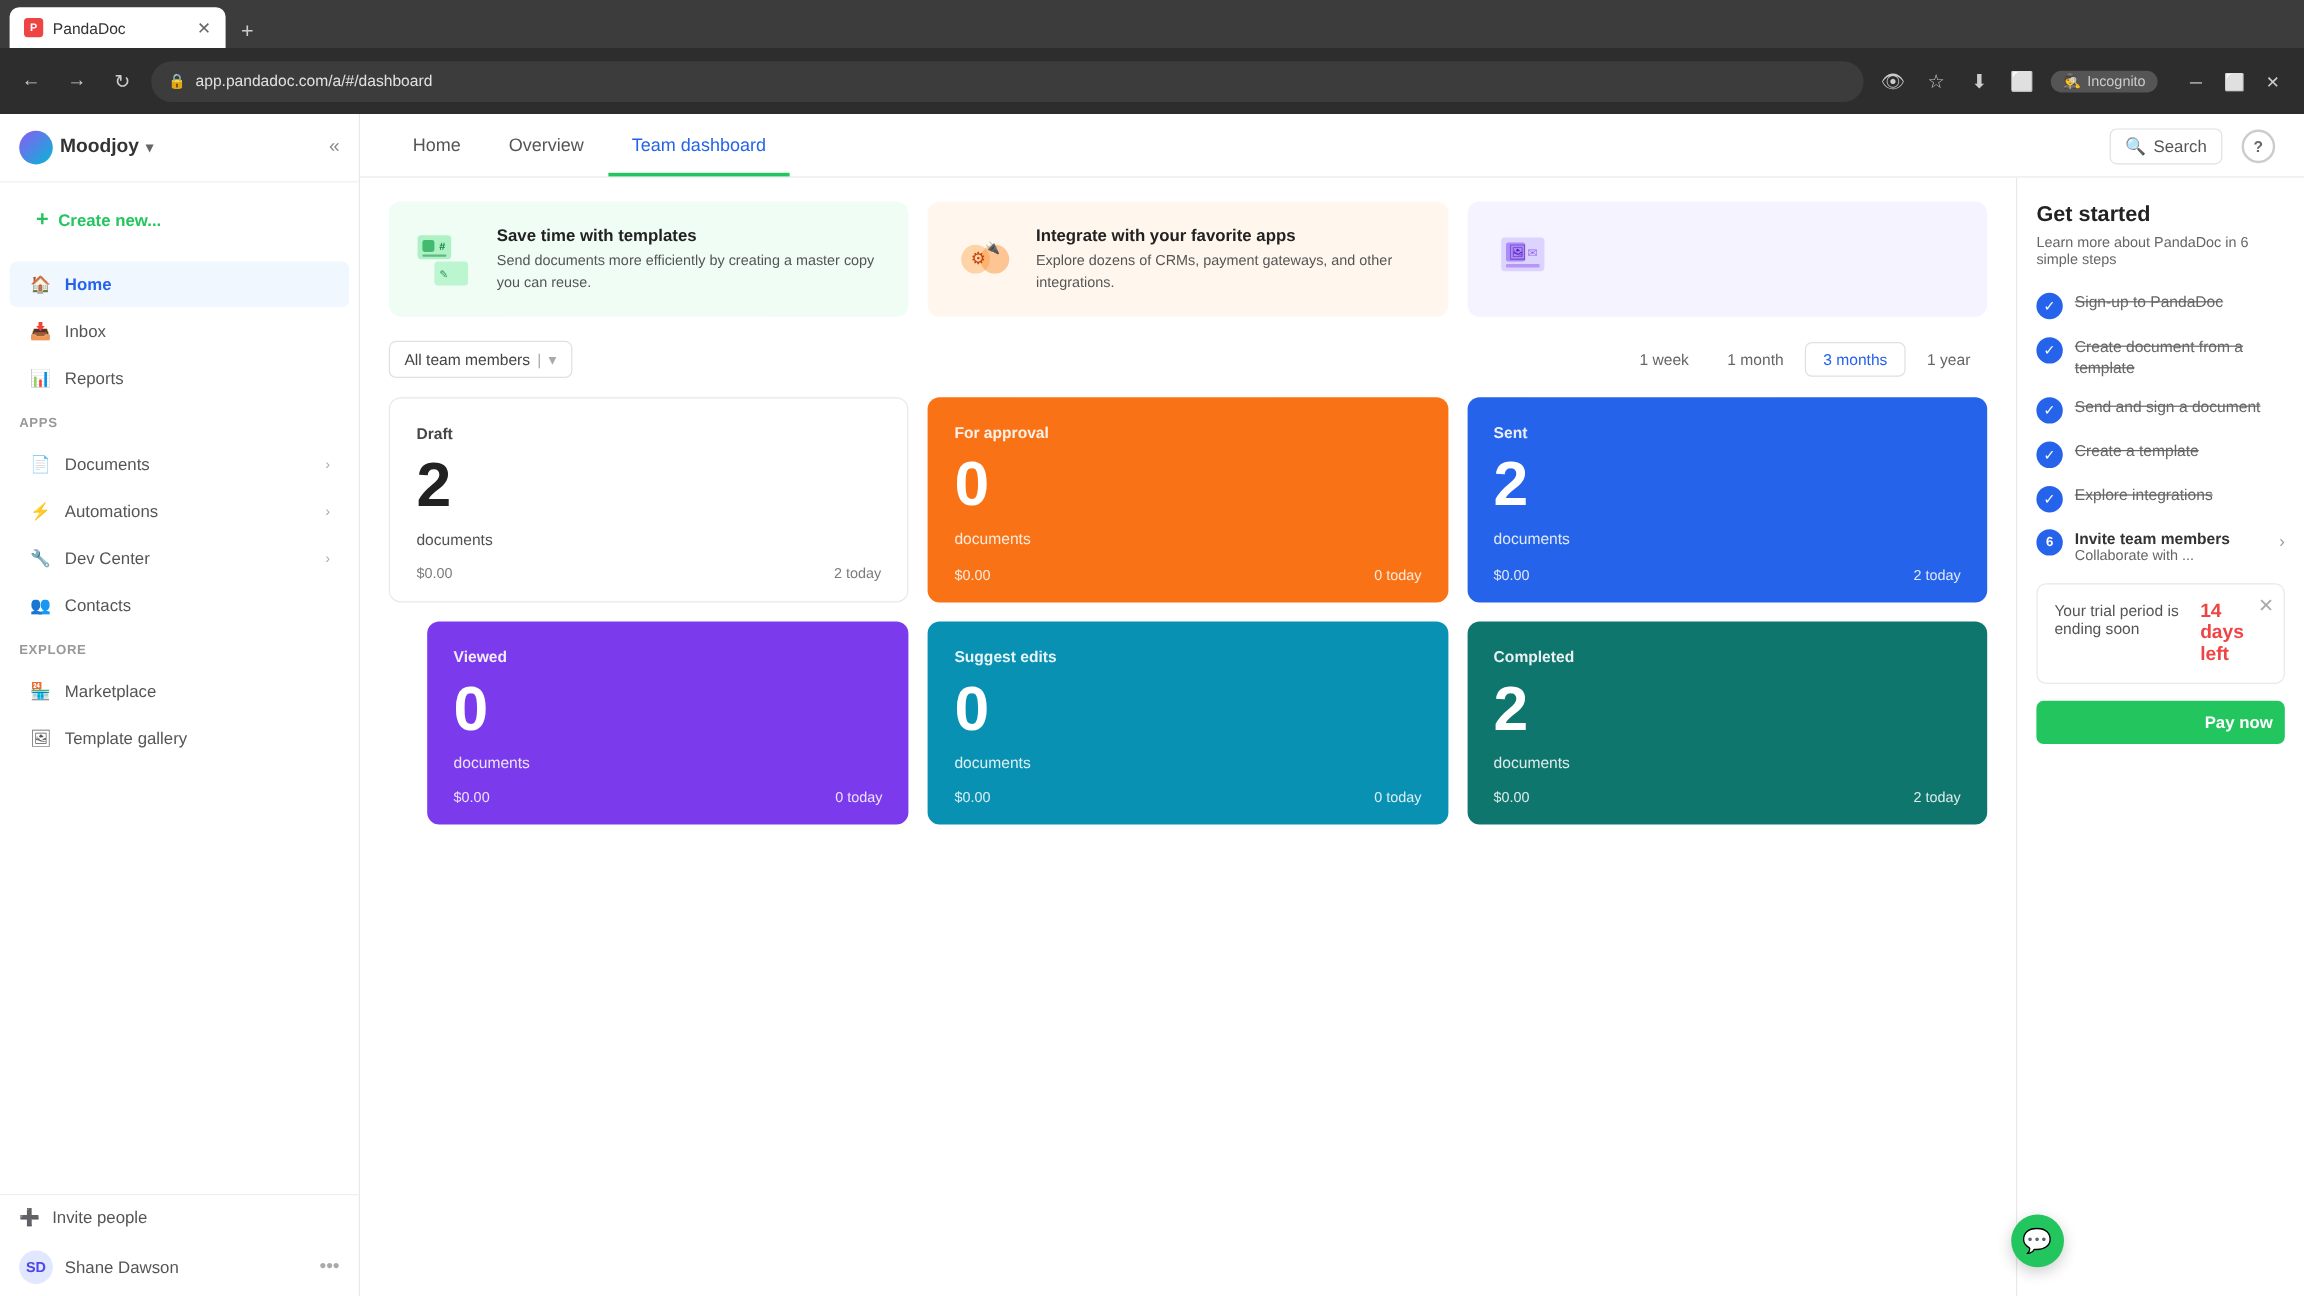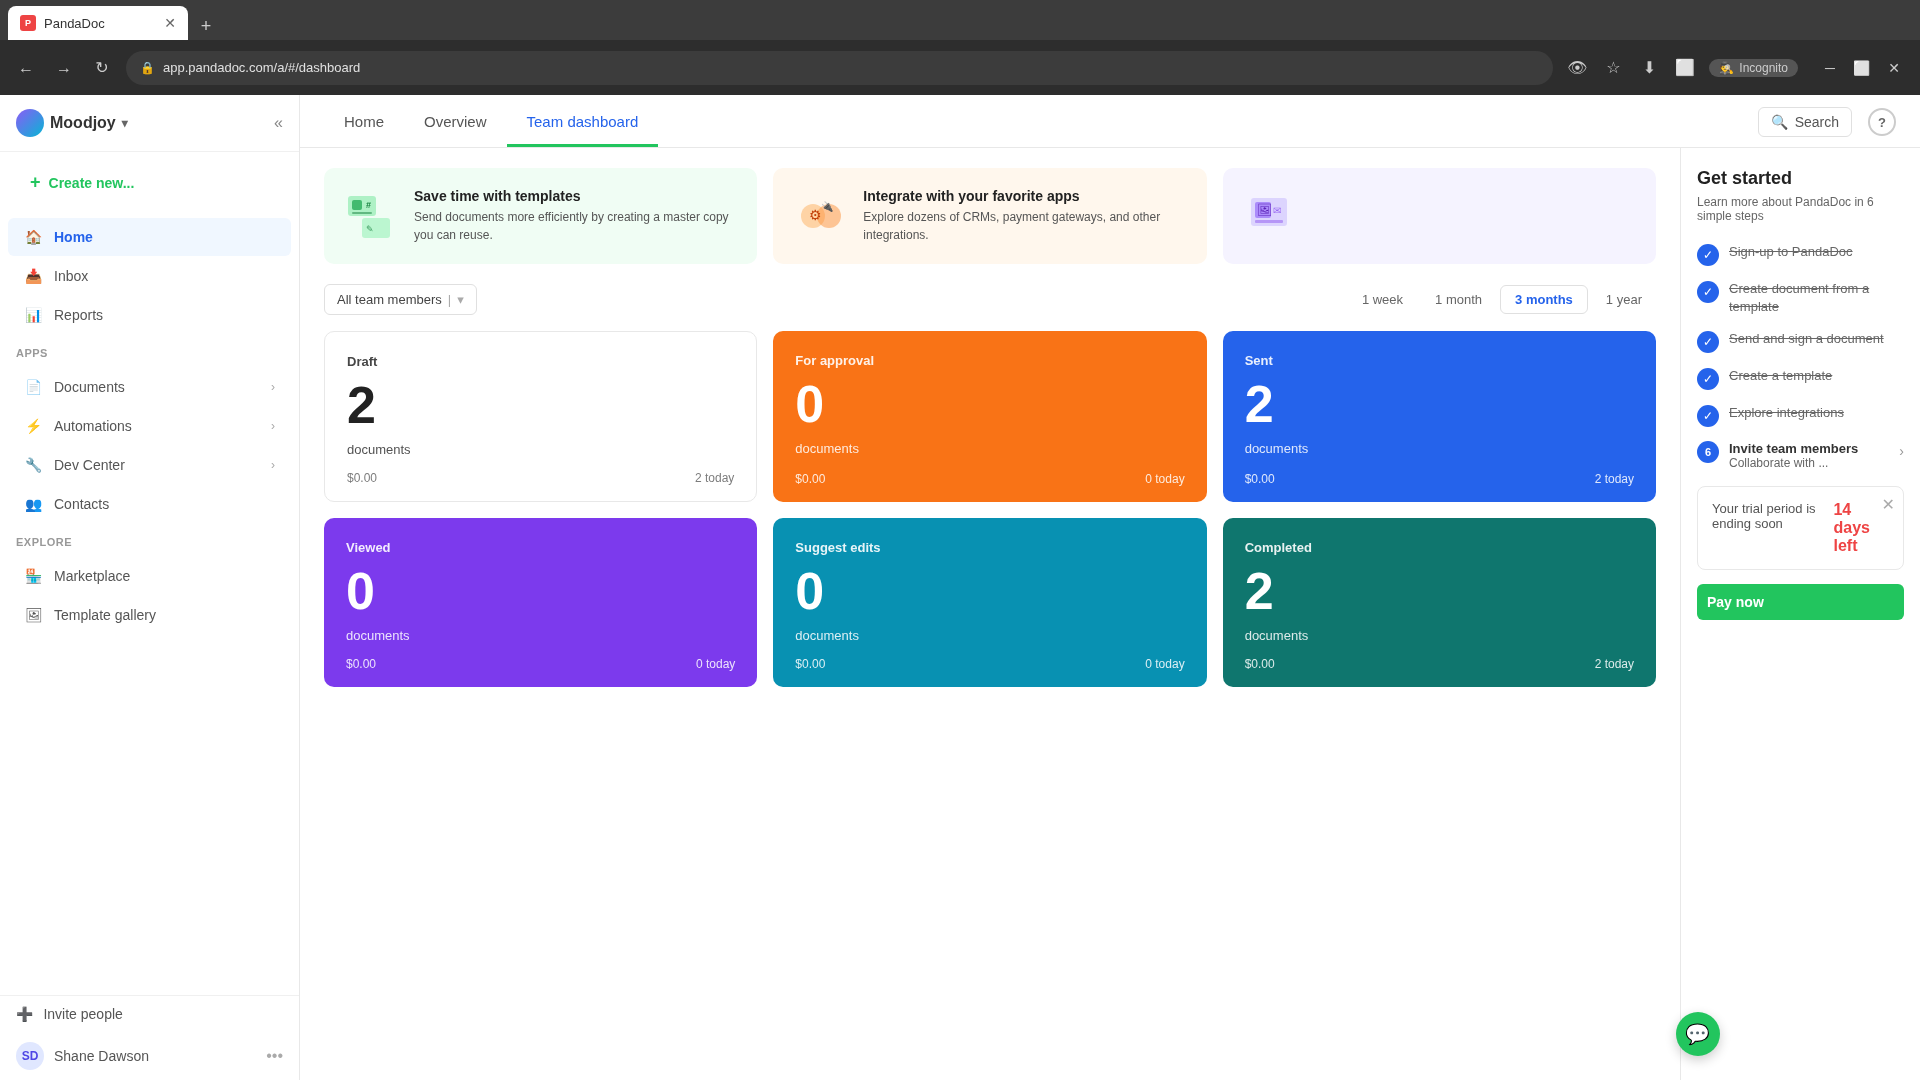--- a/index.html
+++ b/index.html
@@ -71,29 +71,29 @@
     .promo-card.purple-tint { background: #f5f3ff; }
     .promo-icon { width: 56px; height: 56px; flex-shrink: 0; }
     .promo-text h3 { font-size: 14px; font-weight: 700; color: #222; margin-bottom: 4px; }
     .promo-text p { font-size: 12px; color: #555; line-height: 1.5; }
 
     
     .filter-row { display: flex; align-items: center; justify-content: space-between; margin-bottom: 16px; }
     .team-filter { display: flex; align-items: flex-end; gap: 6px; border: 1px solid #e0e0e0; border-radius: 6px; padding: 7px 12px; font-size: 13px; color: #444; cursor: pointer; background: #fff; }
     .time-filters { display: flex; gap: 4px; }
     .time-btn { padding: 6px 14px; border-radius: 6px; font-size: 13px; color: #666; cursor: pointer; background: none; border: none; }
-    .time-btn.active { background: #fff; color: #2563eb; font-weight: 700; border: 1px solid #e0e0e0; }
+    .time-btn.active { background: #fff; color: #2563eb; font-weight: 400; border: 1px solid #e0e0e0; }
 
     
     .stats-grid { display: grid; grid-template-columns: repeat(3, 1fr); gap: 16px; }
     .stat-card { border-radius: 10px; padding: 22px 22px 16px; color: #fff; display: flex; flex-direction: column; gap: 4px; min-height: 160px; }
     .stat-card.white { background: #fff; border: 1px solid #e8e8e8; color: #333; }
     .stat-card.orange { background: #f97316; }
     .stat-card.blue { background: #2563eb; }
-    .stat-card.purple { background: #7c3aed; }
+    .stat-card.purple { background: #7c3aed; margin-left: 32px; }
     .stat-card.teal { background: #0891b2; }
     .stat-card.green { background: #0f766e; }
     .stat-label { font-size: 13px; opacity: 0.9; font-weight: 700; }
     .stat-number { font-size: 52px; font-weight: 700; line-height: 1.1; margin: 4px 0; }
     .stat-card.white .stat-number { color: #222; }
     .stat-sublabel { font-size: 13px; opacity: 0.85; }
     .stat-footer { margin-top: auto; display: flex; justify-content: space-between; font-size: 12px; opacity: 0.85; padding-top: 10px; }
     .stat-card.white .stat-footer { color: #666; }
 
     
@@ -107,21 +107,21 @@
     .invite-item { display: flex; align-items: flex-start; gap: 10px; margin-bottom: 14px; cursor: pointer; }
     .step-number { width: 22px; height: 22px; border-radius: 50%; background: #2563eb; display: flex; align-items: center; justify-content: center; color: #fff; font-size: 11px; font-weight: 700; flex-shrink: 0; }
     .invite-text { flex: 1; }
     .invite-title { font-size: 13px; font-weight: 600; color: #333; }
     .invite-sub { font-size: 12px; color: #666; }
     .invite-arrow { color: #999; font-size: 14px; margin-top: 2px; }
     .trial-banner { margin-top: 16px; background: #fff; border: 1px solid #e8e8e8; border-radius: 8px; padding: 14px; position: relative; }
     .trial-text { font-size: 13px; color: #555; }
     .trial-days { font-size: 16px; font-weight: 700; color: #e44; float: right; margin-left: 8px; }
     .trial-close { position: absolute; top: 8px; right: 8px; color: #aaa; cursor: pointer; font-size: 16px; }
-    .pay-now-btn { width: 100%; margin-top: 14px; background: #22c55e; color: #fff; border: none; border-radius: 6px; padding: 10px; font-size: 14px; font-weight: 600; cursor: pointer; text-align: left; }
+    .pay-now-btn { width: 100%; margin-top: 14px; background: #22c55e; color: #fff; border: none; border-radius: 6px; padding: 10px; font-size: 14px; font-weight: 600; cursor: pointer; text-align: right; }
     .chat-bubble { position: fixed; bottom: 24px; right: 200px; width: 44px; height: 44px; background: #22c55e; border-radius: 50%; display: flex; align-items: center; justify-content: center; cursor: pointer; box-shadow: 0 4px 12px rgba(0,0,0,0.2); }
 
     
     svg { display: block; }
 
     .scrollbar-hide::-webkit-scrollbar { display: none; }
   </style>
 </head>
 <body>
 

